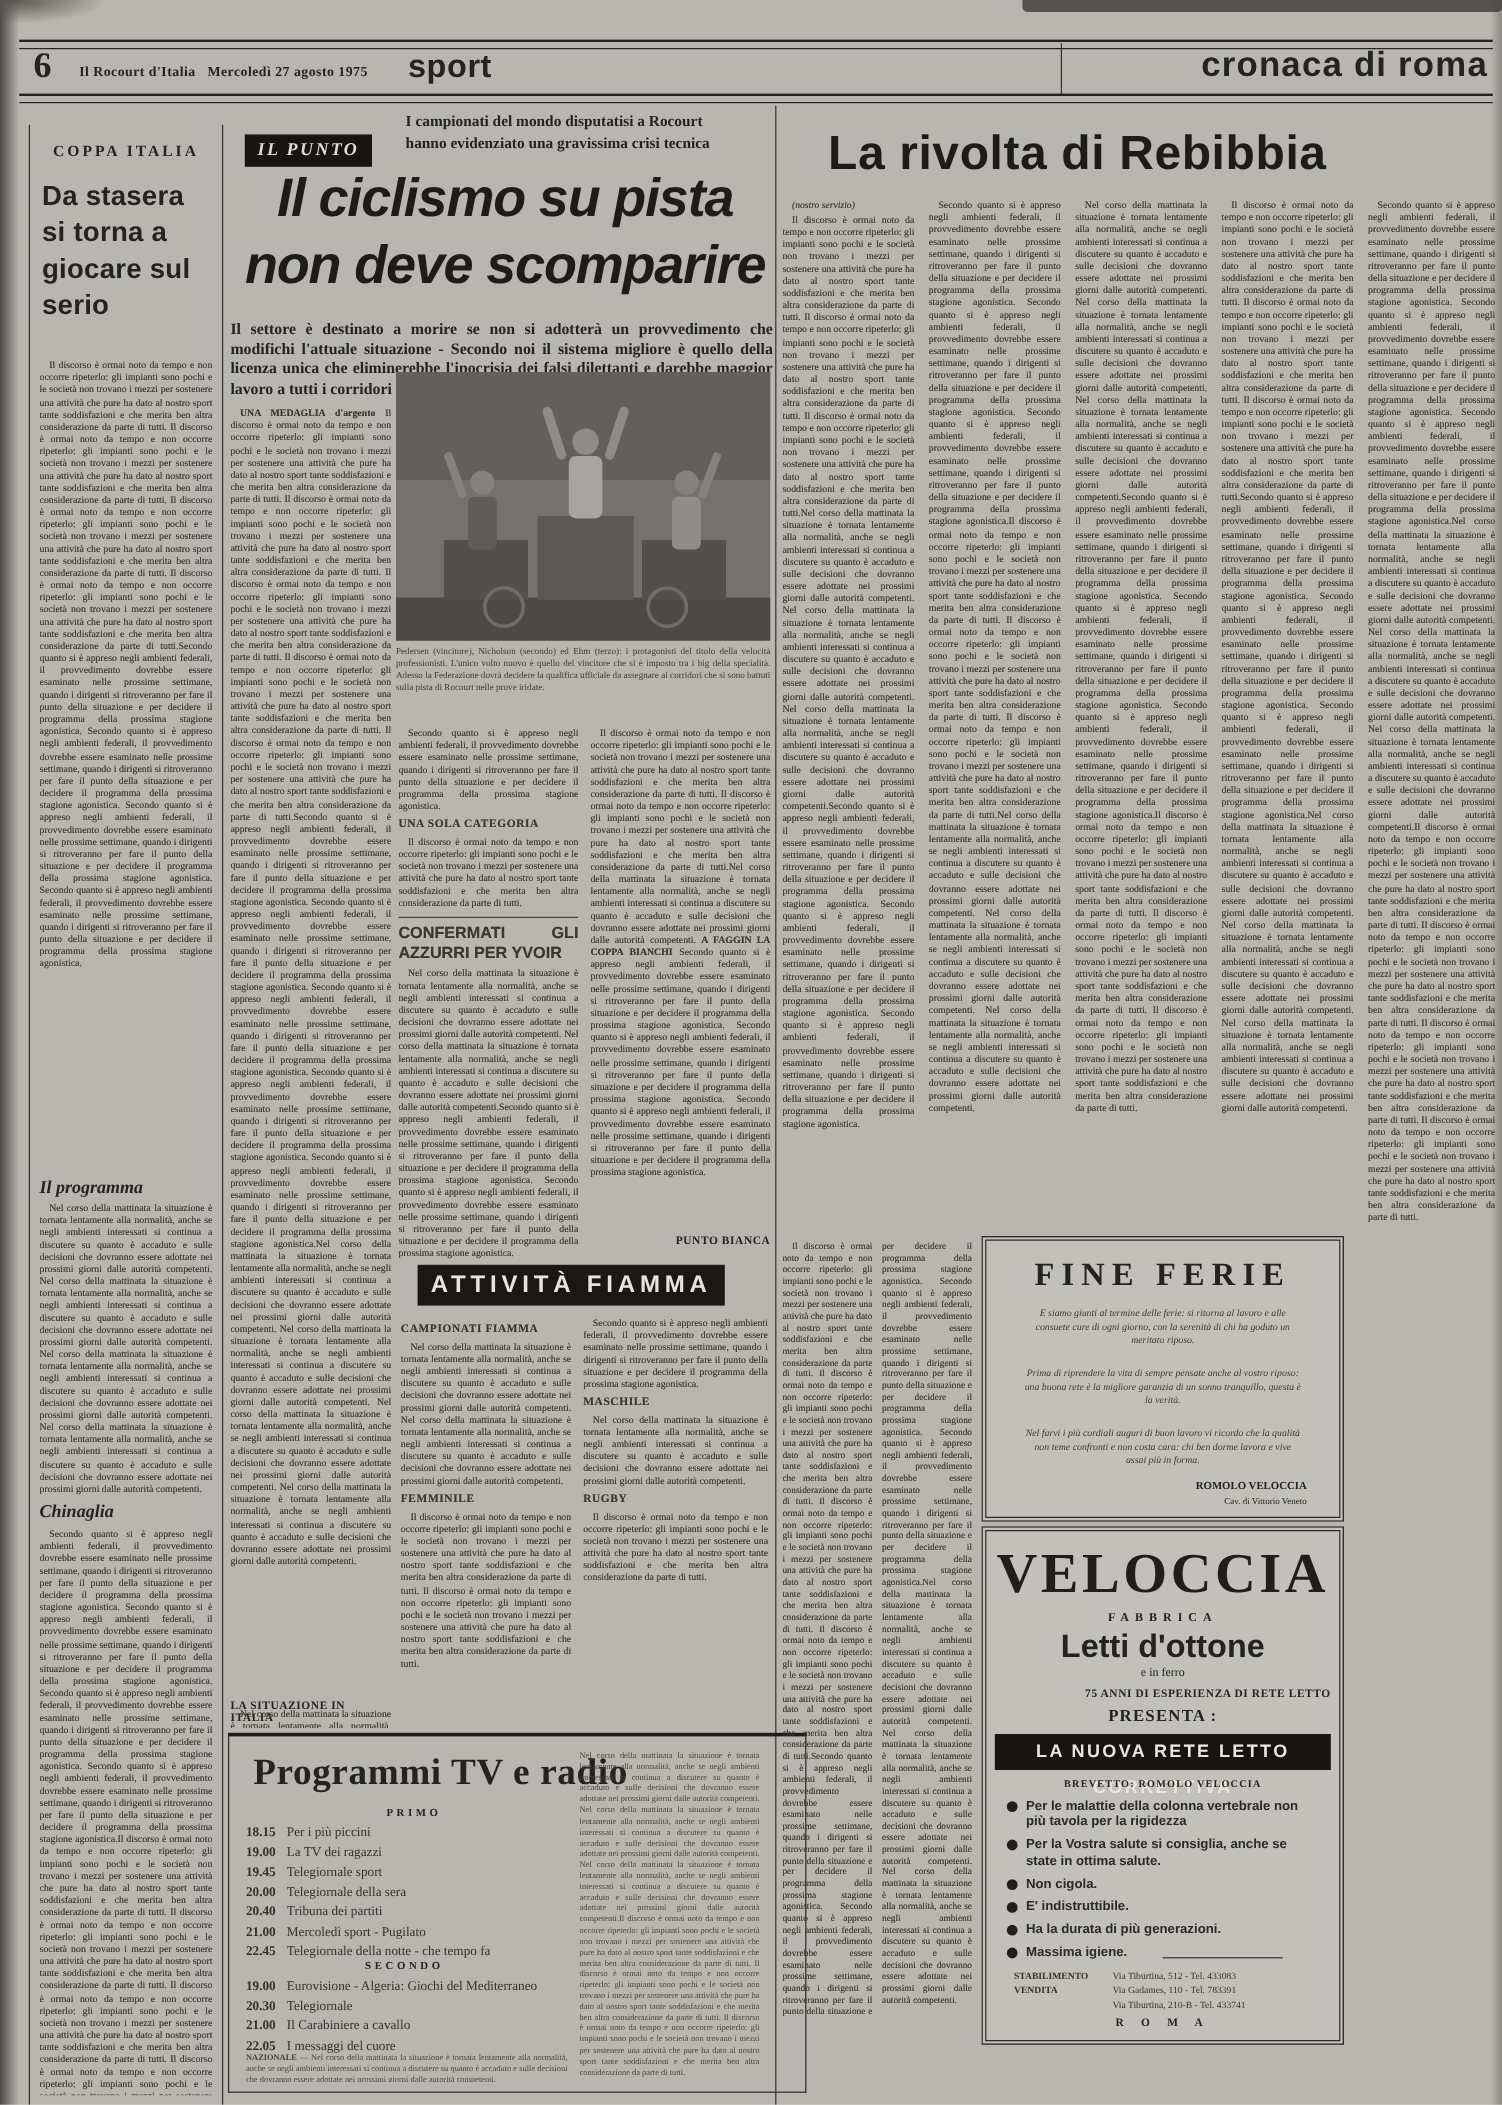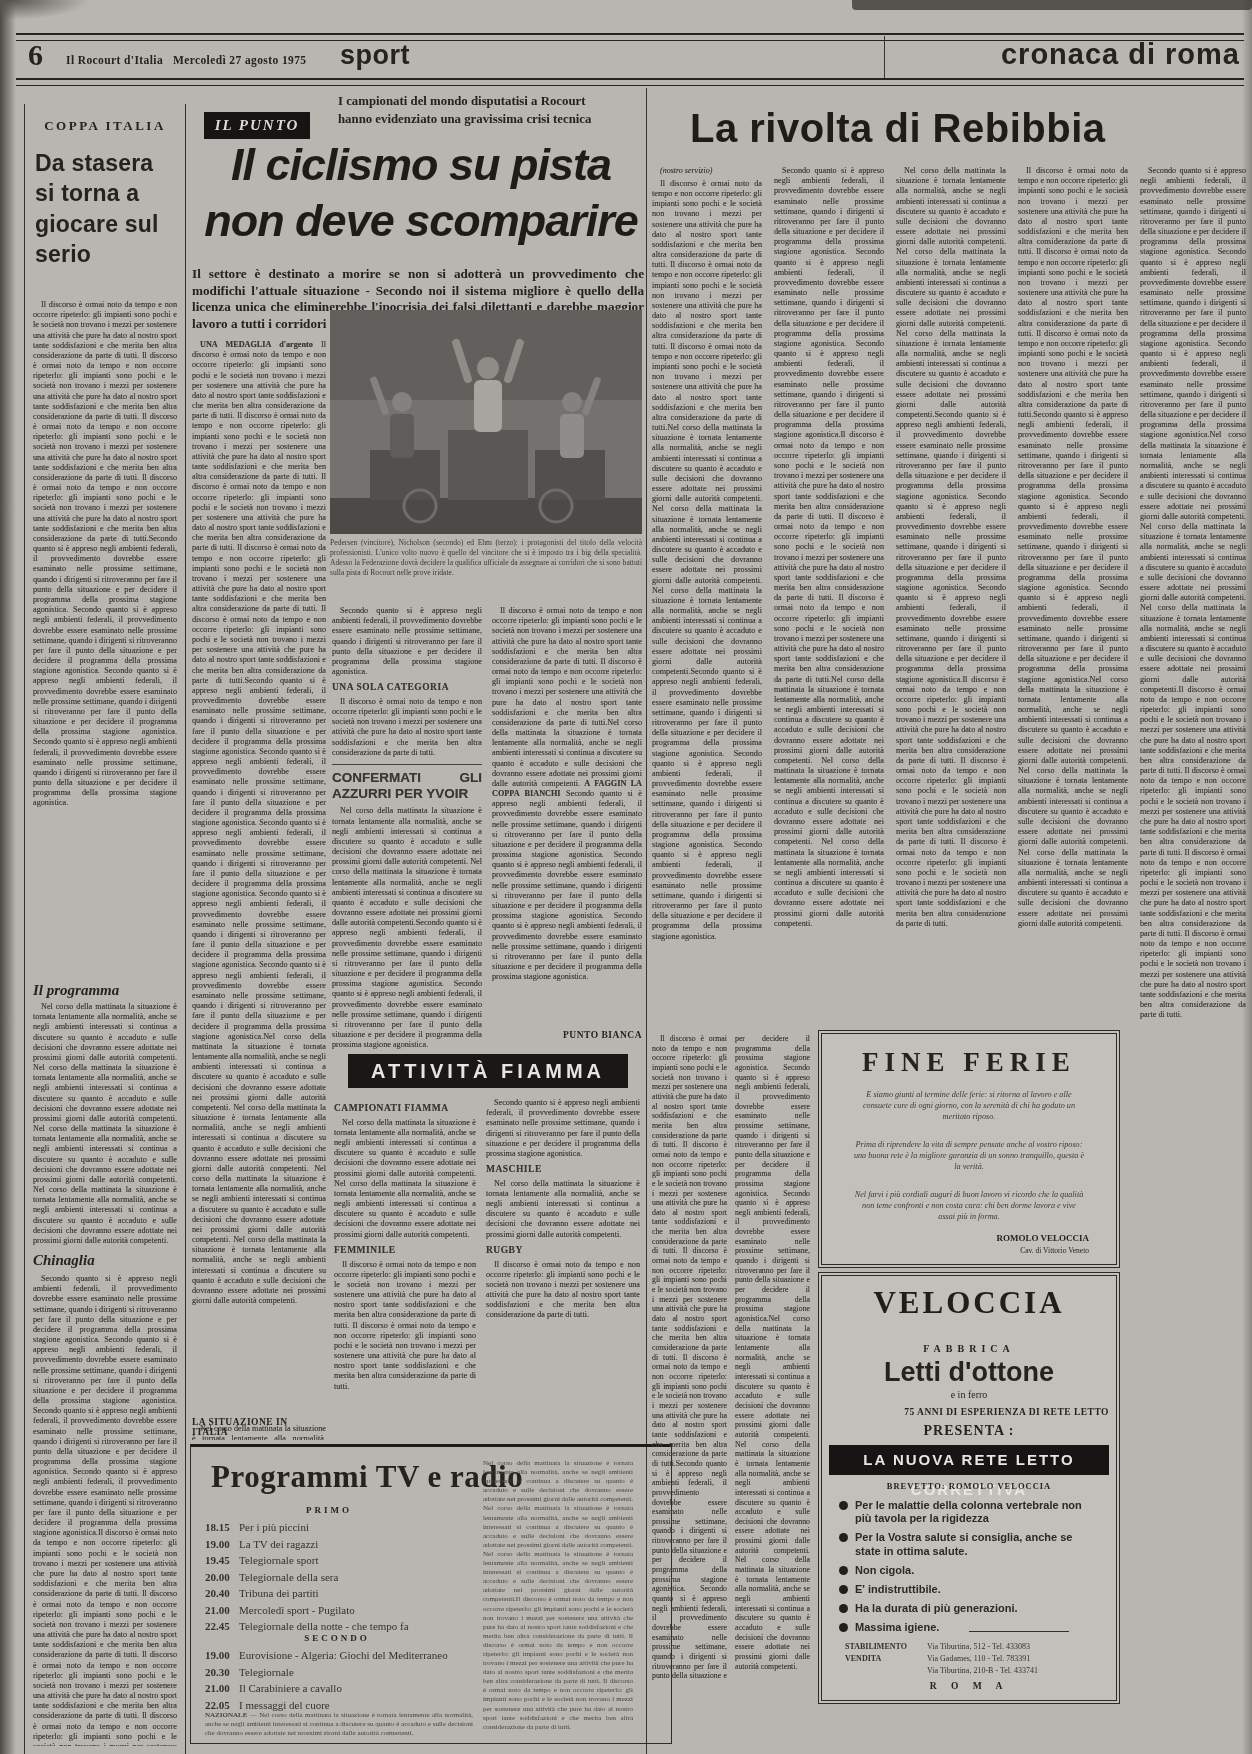--- a/index.html
+++ b/index.html
@@ -61,21 +61,21 @@
   
   .rebhead{font-family:"Liberation Sans",sans-serif;font-weight:bold;font-size:40px;letter-spacing:.5px;color:#1d1c19;}
   .rebnote{font-size:8px;font-style:italic;}
 
   
   .adbox{background:#c2c0ba;border:1px solid #2b2a26;box-shadow:inset 0 0 0 2px #c2c0ba, inset 0 0 0 3px #2b2a26;}
   .ff-title{font-size:27px;font-weight:bold;letter-spacing:6px;text-align:center;}
   .ff-verse{font-size:8.2px;font-style:italic;line-height:1.35;text-align:center;color:#3a3831;}
   .ff-sig{font-size:9px;font-weight:bold;text-align:right;}
   .ff-sig-sub{font-size:7.5px;text-align:right;}
-  .vel-title{font-size:31px;font-weight:bold;letter-spacing:3px;text-align:center;color:#1f1e1b;}
+  .vel-title{font-size:47px;font-weight:bold;letter-spacing:3px;text-align:center;color:#1f1e1b;}
   .vel-fab{font-size:10px;font-weight:bold;letter-spacing:5px;text-align:center;}
   .vel-prod{font-family:"Liberation Sans",sans-serif;font-size:27px;font-weight:bold;text-align:center;}
   .vel-sub{font-size:10px;text-align:center;}
   .vel-exp{font-size:9.5px;font-weight:bold;text-align:right;letter-spacing:.5px;}
   .vel-pres{font-size:14px;font-weight:bold;text-align:center;letter-spacing:1px;}
   .vel-banner{background:#161513;color:#e8e6e0;font-family:"Liberation Sans",sans-serif;font-weight:bold;
               font-size:15px;letter-spacing:2px;text-align:center;}
   .vel-brev{font-size:8.5px;font-weight:bold;text-align:center;letter-spacing:1px;}
   .bullet-row{display:flex;align-items:flex-start;margin:0 0 6px 0;}
   .bullet-dot{width:9px;height:9px;border-radius:50%;background:#201f1c;margin:2px 7px 0 0;flex:0 0 9px;}
@@ -177,39 +177,39 @@
     <p><span>Nel corso della mattinata la situazione è tornata lentamente alla normalità, anche se negli ambienti interessati si continua a discutere su quanto è accaduto e sulle decisioni che dovranno essere adottate nei prossimi giorni dalle autorità competenti. Nel corso della mattinata la situazione è tornata lentamente alla normalità, anche se negli ambienti interessati si continua a discutere su quanto è accaduto e sulle decisioni che dovranno essere adottate nei prossimi giorni dalle autorità competenti.</span><span>Secondo quanto si è appreso negli ambienti federali, il provvedimento dovrebbe essere esaminato nelle prossime settimane, quando i dirigenti si ritroveranno per fare il punto della situazione e per decidere il programma della prossima stagione agonistica. Secondo quanto si è appreso negli ambienti federali, il provvedimento dovrebbe essere esaminato nelle prossime settimane, quando i dirigenti si ritroveranno per fare il punto della situazione e per decidere il programma della prossima stagione agonistica.</span></p>
   </div>
 
   <div class="abs body-txt" style="left:492px;top:606px;width:150px;height:420px;">
     <p><span>Il discorso è ormai noto da tempo e non occorre ripeterlo: gli impianti sono pochi e le società non trovano i mezzi per sostenere una attività che pure ha dato al nostro sport tante soddisfazioni e che merita ben altra considerazione da parte di tutti. Il discorso è ormai noto da tempo e non occorre ripeterlo: gli impianti sono pochi e le società non trovano i mezzi per sostenere una attività che pure ha dato al nostro sport tante soddisfazioni e che merita ben altra considerazione da parte di tutti.</span><span>Nel corso della mattinata la situazione è tornata lentamente alla normalità, anche se negli ambienti interessati si continua a discutere su quanto è accaduto e sulle decisioni che dovranno essere adottate nei prossimi giorni dalle autorità competenti.</span>
        <b>A FAGGIN LA COPPA BIANCHI</b>
        <span>Secondo quanto si è appreso negli ambienti federali, il provvedimento dovrebbe essere esaminato nelle prossime settimane, quando i dirigenti si ritroveranno per fare il punto della situazione e per decidere il programma della prossima stagione agonistica. Secondo quanto si è appreso negli ambienti federali, il provvedimento dovrebbe essere esaminato nelle prossime settimane, quando i dirigenti si ritroveranno per fare il punto della situazione e per decidere il programma della prossima stagione agonistica. Secondo quanto si è appreso negli ambienti federali, il provvedimento dovrebbe essere esaminato nelle prossime settimane, quando i dirigenti si ritroveranno per fare il punto della situazione e per decidere il programma della prossima stagione agonistica.</span></p>
   </div>
   <div class="abs byline" style="left:492px;top:1030px;width:150px;">PUNTO BIANCA</div>
 
-  <div class="abs banner" style="left:348px;top:1054px;width:280px;height:34px;line-height:34px;">ATTIVITÀ FIAMMA</div>
+  <div class="abs banner" style="left:348px;top:1054px;width:256px;height:34px;line-height:34px;">ATTIVITÀ FIAMMA</div>
 
   <div class="abs body-txt" style="left:334px;top:1098px;width:142px;height:340px;">
     <div class="subhead-caps">CAMPIONATI FIAMMA</div>
     <p>Nel corso della mattinata la situazione è tornata lentamente alla normalità, anche se negli ambienti interessati si continua a discutere su quanto è accaduto e sulle decisioni che dovranno essere adottate nei prossimi giorni dalle autorità competenti. Nel corso della mattinata la situazione è tornata lentamente alla normalità, anche se negli ambienti interessati si continua a discutere su quanto è accaduto e sulle decisioni che dovranno essere adottate nei prossimi giorni dalle autorità competenti.</p>
     <div class="subhead-caps">FEMMINILE</div>
     <p>Il discorso è ormai noto da tempo e non occorre ripeterlo: gli impianti sono pochi e le società non trovano i mezzi per sostenere una attività che pure ha dato al nostro sport tante soddisfazioni e che merita ben altra considerazione da parte di tutti. Il discorso è ormai noto da tempo e non occorre ripeterlo: gli impianti sono pochi e le società non trovano i mezzi per sostenere una attività che pure ha dato al nostro sport tante soddisfazioni e che merita ben altra considerazione da parte di tutti.</p>
   </div>
   <div class="abs body-txt" style="left:486px;top:1098px;width:154px;height:340px;">
     <p>Secondo quanto si è appreso negli ambienti federali, il provvedimento dovrebbe essere esaminato nelle prossime settimane, quando i dirigenti si ritroveranno per fare il punto della situazione e per decidere il programma della prossima stagione agonistica.</p>
     <div class="subhead-caps">MASCHILE</div>
     <p>Nel corso della mattinata la situazione è tornata lentamente alla normalità, anche se negli ambienti interessati si continua a discutere su quanto è accaduto e sulle decisioni che dovranno essere adottate nei prossimi giorni dalle autorità competenti.</p>
     <div class="subhead-caps">RUGBY</div>
     <p>Il discorso è ormai noto da tempo e non occorre ripeterlo: gli impianti sono pochi e le società non trovano i mezzi per sostenere una attività che pure ha dato al nostro sport tante soddisfazioni e che merita ben altra considerazione da parte di tutti.</p>
   </div>
 
   <div class="abs tvbox" style="left:190px;top:1444px;width:452px;height:296px;">
     <div class="abs tv-title" style="left:20px;top:12px;">Programmi TV e radio</div>
-    <div class="abs tv-label" style="left:4px;top:58px;width:268px;">PRIMO</div>
+    <div class="abs tv-label" style="left:20px;top:58px;width:268px;">PRIMO</div>
     <div class="abs" style="left:14px;top:72px;width:268px;">
       <div class="tv-row"><span class="tv-time">18.15</span><span>Per i più piccini</span></div>
       <div class="tv-row"><span class="tv-time">19.00</span><span>La TV dei ragazzi</span></div>
       <div class="tv-row"><span class="tv-time">19.45</span><span>Telegiornale sport</span></div>
       <div class="tv-row"><span class="tv-time">20.00</span><span>Telegiornale della sera</span></div>
       <div class="tv-row"><span class="tv-time">20.40</span><span>Tribuna dei partiti</span></div>
       <div class="tv-row"><span class="tv-time">21.00</span><span>Mercoledì sport - Pugilato</span></div>
       <div class="tv-row"><span class="tv-time">22.45</span><span>Telegiornale della notte - che tempo fa</span></div>
     </div>
     <div class="abs tv-label" style="left:12px;top:186px;width:268px;">SECONDO</div>

